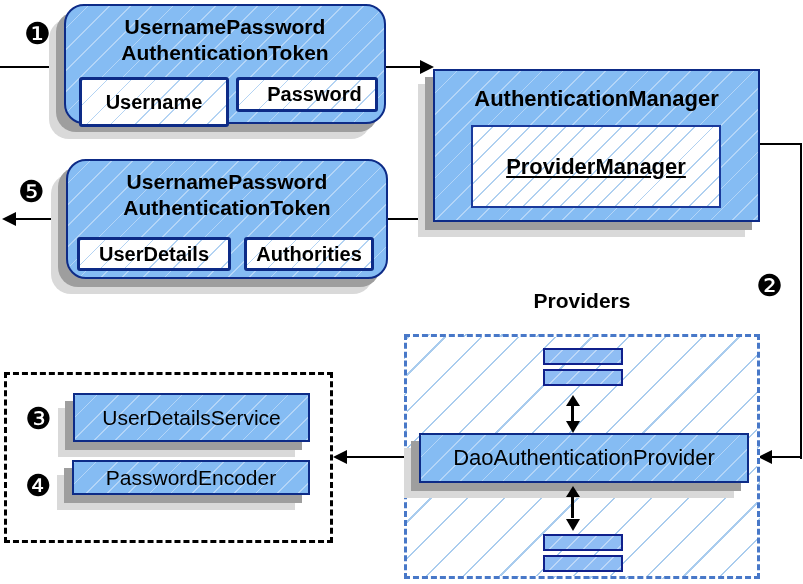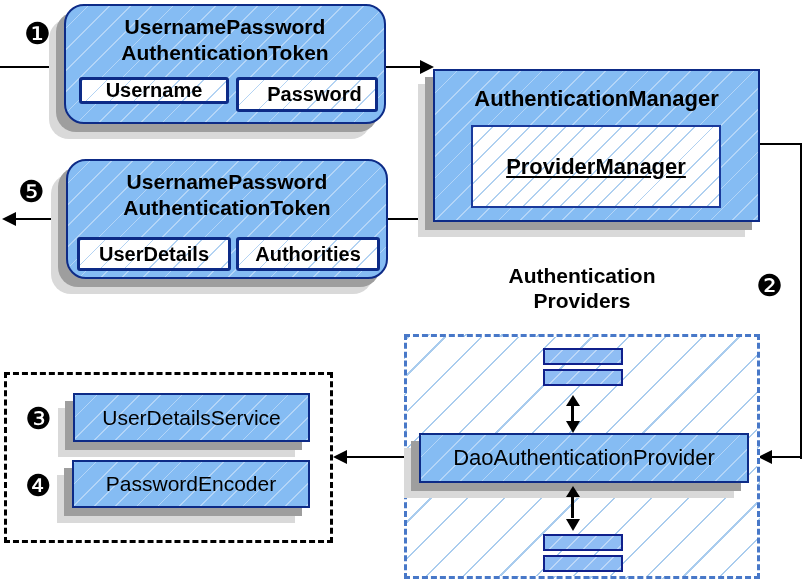--- a/index.html
+++ b/index.html
@@ -107,40 +107,40 @@
   <div class="step" style="left:756px;top:270px;">❷</div>
   <div class="step" style="left:25px;top:403px;">❸</div>
   <div class="step" style="left:25px;top:470px;">❹</div>
   <div class="step" style="left:18px;top:176px;">❺</div>
 
   <div class="bluebox rounded" style="left:64px;top:4px;width:322px;height:120px;">
     <div class="title2">
       <span>UsernamePassword</span><br>
       <span>AuthenticationToken</span>
     </div>
-    <div class="field" style="left:13px;top:71px;width:150px;height:27px;">Username</div>
+    <div class="field" style="left:13px;top:71px;width:150px;height:50px;">Username</div>
     <div class="field" style="left:170px;top:71px;width:142px;height:35px;padding-left:15px;">Password</div>
   </div>
 
   <div class="bluebox" style="left:433px;top:69px;width:327px;height:153px;">
     <div class="title2" style="top:15px;font-size:22px;">AuthenticationManager</div>
     <div class="hatchbox-fine" style="left:36px;top:54px;width:250px;height:83px;">ProviderManager</div>
   </div>
 
   <div class="bluebox rounded" style="left:66px;top:159px;width:322px;height:120px;">
     <div class="title2">
       <span>UsernamePassword</span><br>
       <span>AuthenticationToken</span>
     </div>
     <div class="field" style="left:9px;top:76px;width:154px;height:34px;">UserDetails</div>
-    <div class="field" style="left:168px;top:76px;width:144px;height:34px;">Authorities</div>
+    <div class="field" style="left:176px;top:76px;width:130px;height:34px;">Authorities</div>
   </div>
 
   <div class="grouplabel" style="left:462px;top:263px;width:240px;">
-    <span>Authentication</span><br>
+    <br>
     <span>Providers</span>
   </div>
 
   <div class="dashed-blue" style="left:404px;top:334px;width:356px;height:245px;"></div>
 
   <div class="bar" style="left:543px;top:348px;"></div>
   <div class="bar" style="left:543px;top:369px;"></div>
 
   <div class="tri tri-up" style="left:566px;top:395px;"></div>
   <div class="wire" style="left:571px;top:404px;width:3px;height:20px;"></div>
@@ -150,15 +150,15 @@
 
   <div class="tri tri-up" style="left:566px;top:486px;"></div>
   <div class="wire" style="left:571px;top:496px;width:3px;height:22px;"></div>
   <div class="tri tri-down" style="left:566px;top:519px;"></div>
 
   <div class="bar" style="left:543px;top:534px;"></div>
   <div class="bar" style="left:543px;top:555px;"></div>
 
   <div class="dashed-black" style="left:4px;top:372px;width:329px;height:171px;"></div>
   <div class="bluebox ctr" style="left:73px;top:393px;width:237px;height:49px;font-size:21px;">UserDetailsService</div>
-  <div class="bluebox ctr" style="left:72px;top:460px;width:238px;height:48px;font-size:21px;">PasswordEncoder</div>
+  <div class="bluebox ctr" style="left:72px;top:460px;width:238px;height:35px;font-size:21px;">PasswordEncoder</div>
 
 </div>
 
 </body></html>

